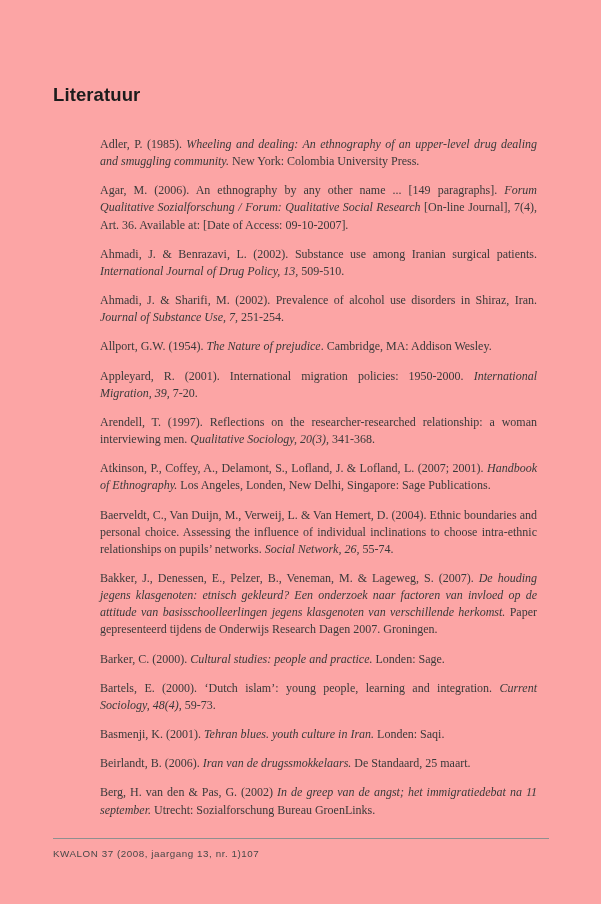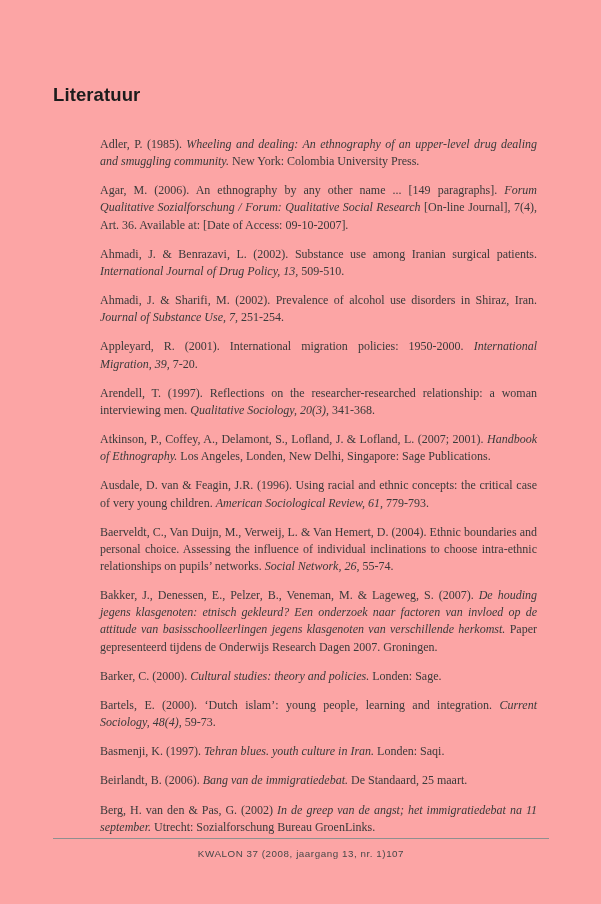--- a/index.html
+++ b/index.html
@@ -54,44 +54,44 @@
   .footer {
     position: absolute;
     left: 53px;
     top: 848px;
     width: 496px;
     font-family: "Liberation Sans", sans-serif;
     font-size: 9.8px;
     color: #484848;
     letter-spacing: 0.55px;
     display: flex;
-    justify-content: center;
+    justify-content: flex-start;
   }
 </style>
 </head>
 <body>
 
 <div class="page">
   <h1 class="title">Literatuur</h1>
 
   <div class="refs" id="reference-list">
       <p><span>Adler, P. (1985). </span><i>Wheeling and dealing: An ethnography of an upper-level drug dealing and smuggling community.</i><span> New York: Colombia University Press.</span></p>
       <p><span>Agar, M. (2006). An ethnography by any other name ... [149 paragraphs]. </span><i>Forum Qualitative Sozialforschung / Forum: Qualitative Social Research</i><span> [On-line Journal], 7(4), Art. 36. Available at: [Date of Access: 09-10-2007].</span></p>
       <p><span>Ahmadi, J. &amp; Benrazavi, L. (2002). Substance use among Iranian surgical patients. </span><i>International Journal of Drug Policy, 13,</i><span> 509-510.</span></p>
       <p><span>Ahmadi, J. &amp; Sharifi, M. (2002). Prevalence of alcohol use disorders in Shiraz, Iran. </span><i>Journal of Substance Use, 7,</i><span> 251-254.</span></p>
+      <p><span>Allport, G.W. (1954). </span><i>The Nature of prejudice</i><span>. Cambridge, MA: Addison Wesley.</span></p>
       <p><span>Appleyard, R. (2001). International migration policies: 1950-2000. </span><i>International Migration, 39,</i><span> 7-20.</span></p>
       <p><span>Arendell, T. (1997). Reflections on the researcher-researched relationship: a woman interviewing men. </span><i>Qualitative Sociology, 20(3),</i><span> 341-368.</span></p>
       <p><span>Atkinson, P., Coffey, A., Delamont, S., Lofland, J. &amp; Lofland, L. (2007; 2001). </span><i>Handbook of Ethnography.</i><span> Los Angeles, Londen, New Delhi, Singapore: Sage Publications.</span></p>
-      <p><span>Ausdale, D. van &amp; Feagin, J.R. (1996). Using racial and ethnic concepts: the critical case of very young children. </span><i>American Sociological Review, 61,</i><span> 779-793.</span></p>
       <p><span>Baerveldt, C., Van Duijn, M., Verweij, L. &amp; Van Hemert, D. (2004). Ethnic boundaries and personal choice. Assessing the influence of individual inclinations to choose intra-ethnic relationships on pupils’ networks. </span><i>Social Network, 26,</i><span> 55-74.</span></p>
       <p><span>Bakker, J., Denessen, E., Pelzer, B., Veneman, M. &amp; Lageweg, S. (2007). </span><i>De houding jegens klasgenoten: etnisch gekleurd? Een onderzoek naar factoren van invloed op de attitude van basisschoolleerlingen jegens klasgenoten van verschillende herkomst.</i><span> Paper gepresenteerd tijdens de Onderwijs Research Dagen 2007. Groningen.</span></p>
-      <p><span>Barker, C. (2000). </span><i>Cultural studies: theory and policies.</i><span> Londen: Sage.</span></p>
+      <p><span>Barker, C. (2000). </span><i>Cultural studies: people and practice.</i><span> Londen: Sage.</span></p>
       <p><span>Bartels, E. (2000). ‘Dutch islam’: young people, learning and integration. </span><i>Current Sociology, 48(4),</i><span> 59-73.</span></p>
-      <p><span>Basmenji, K. (1997). </span><i>Tehran blues. youth culture in Iran.</i><span> Londen: Saqi.</span></p>
-      <p><span>Beirlandt, B. (2006). </span><i>Bang van de immigratiedebat.</i><span> De Standaard, 25 maart.</span></p>
+      <p><span>Basmenji, K. (2001). </span><i>Tehran blues. youth culture in Iran.</i><span> Londen: Saqi.</span></p>
+      <p><span>Beirlandt, B. (2006). </span><i>Iran van de drugssmokkelaars.</i><span> De Standaard, 25 maart.</span></p>
       <p><span>Berg, H. van den &amp; Pas, G. (2002) </span><i>In de greep van de angst; het immigratiedebat na 11 september.</i><span> Utrecht: Sozialforschung Bureau GroenLinks.</span></p>
     </div>
 
   <div class="rule"></div>
 
   <div class="footer">
     <span>KWALON 37 (2008, jaargang 13, nr. 1)</span>
     <span>107</span>
   </div>
 </div>

